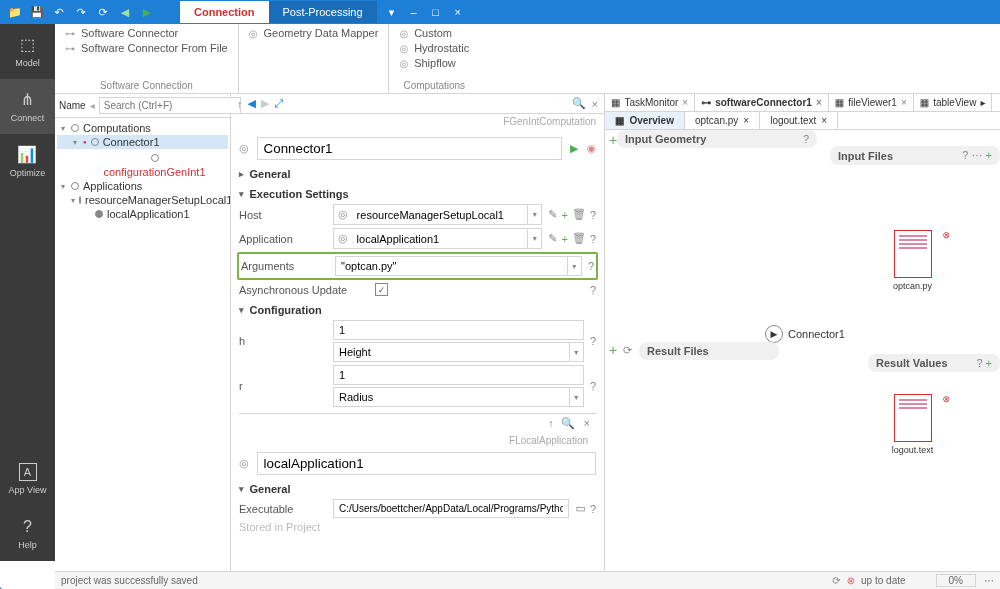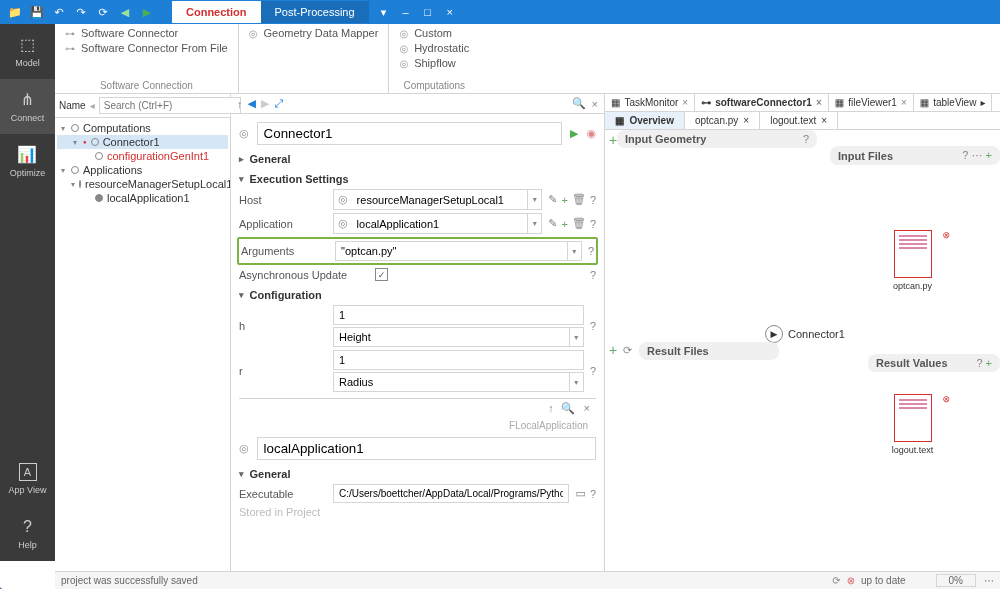--- a/index.html
+++ b/index.html
@@ -14,21 +14,21 @@
   --sidebar-bg:#3a3a3a;
   --sidebar-sel:#4f4f4f;
 }
 *{box-sizing:border-box;font-family:"Segoe UI",Arial,sans-serif;}
 body{margin:0;width:1000px;height:589px;background:#2a5a9e;overflow:hidden;font-size:11px;color:var(--dark-text);position:relative;}
 #app{position:absolute;inset:0;background:#fff;display:flex;flex-direction:column;border-radius:3px;margin:0;}
 
 .titlebar{height:24px;background:var(--blue);display:flex;align-items:center;color:#fff;font-size:11px;}
 .titlebar .tb-icons{display:flex;gap:0;padding:0 4px;}
 .titlebar .tb-icons span{width:22px;height:24px;display:flex;align-items:center;justify-content:center;cursor:pointer;}
-.titlebar .tabs{display:flex;margin-left:10px;}
+.titlebar .tabs{display:flex;margin-left:18px;}
 .titlebar .tab{padding:5px 14px;background:var(--blue-dark);cursor:pointer;font-size:11px;}
 .titlebar .tab.active{background:#fff;color:var(--red);font-weight:600;}
 .titlebar .title{flex:1;text-align:center;font-size:11px;}
 .titlebar .win-ctrl{display:flex;gap:0;padding:0 4px;}
 .titlebar .win-ctrl span{width:22px;display:flex;align-items:center;justify-content:center;cursor:pointer;}
 
 .ribbon{height:70px;background:#fff;border-bottom:1px solid var(--grey-border);display:flex;font-size:11px;margin-left:55px;}
 .rib-group{border-right:1px solid var(--grey-border);padding:3px 10px 0;display:flex;flex-direction:column;}
 .rib-items{display:flex;flex-direction:column;gap:3px;flex:1;}
 .rib-item{display:flex;align-items:center;gap:6px;cursor:pointer;color:#555;}
@@ -45,21 +45,21 @@
 
 .tree-panel{width:176px;border-right:1px solid var(--grey-border);display:flex;flex-direction:column;margin-left:55px;}
 .tree-head{display:flex;align-items:center;gap:4px;padding:3px 4px;border-bottom:1px solid var(--grey-border);font-size:10px;}
 .tree-head input{flex:1;border:1px solid var(--grey-border);padding:2px 4px;font-size:10px;}
 .tree{flex:1;overflow:auto;padding:3px 2px;font-size:11px;}
 .tree-row{display:flex;align-items:center;gap:4px;padding:1px 2px;cursor:pointer;white-space:nowrap;}
 .tree-row.sel{background:#d5e7f7;}
 .tree-row .tw{width:8px;text-align:center;color:#888;font-size:8px;}
 .tree-row .dot{width:8px;height:8px;border:1px solid #888;border-radius:50%;}
 .tree-row .dot.fill{background:#888;}
-.tree-row.red{color:var(--red);}
+.tree-row.red{color:var(--red);flex-direction:column;}
 .ind0{padding-left:2px;}.ind1{padding-left:14px;}.ind2{padding-left:26px;}
 
 .center{flex:1;display:flex;flex-direction:column;border-right:1px solid var(--grey-border);min-width:0;}
 .props-top{display:flex;align-items:center;gap:5px;padding:3px 6px;border-bottom:1px solid var(--grey-border);}
 .props-top .spacer{flex:1;}
 .props-crumb{text-align:right;color:#aaa;font-size:10px;padding:2px 8px;}
 .props-body{flex:1;overflow:auto;padding:4px 8px 10px;font-size:11px;}
 .obj-title{display:flex;align-items:center;gap:8px;margin:4px 0;}
 .obj-title input{flex:1;border:1px solid var(--grey-border);padding:3px 6px;}
 .play-ico{color:#4caf50;}
@@ -239,20 +239,21 @@
     <div class="center">
       <div class="props-top">
         <span style="color:#888;">↑</span>
         <span style="color:var(--blue);">◀</span>
         <span style="color:#ccc;">▶</span>
         <span style="color:var(--blue);">⤢</span>
         <span class="spacer"></span>
         <span style="color:#888;">🔍</span>
         <span style="color:#888;">×</span>
       </div>
+      <div class="props-crumb">FGenIntComputation</div>
       <div class="props-body">
         <div class="obj-title">
           <span style="color:#888;">◎</span>
           <input value="Connector1" style="">
           <span class="play-ico">▶</span>
           <span style="color:#d88;">◉</span>
         </div>
         <div class="sect">
             <span class="tw">▸</span>
             <span>General</span>

